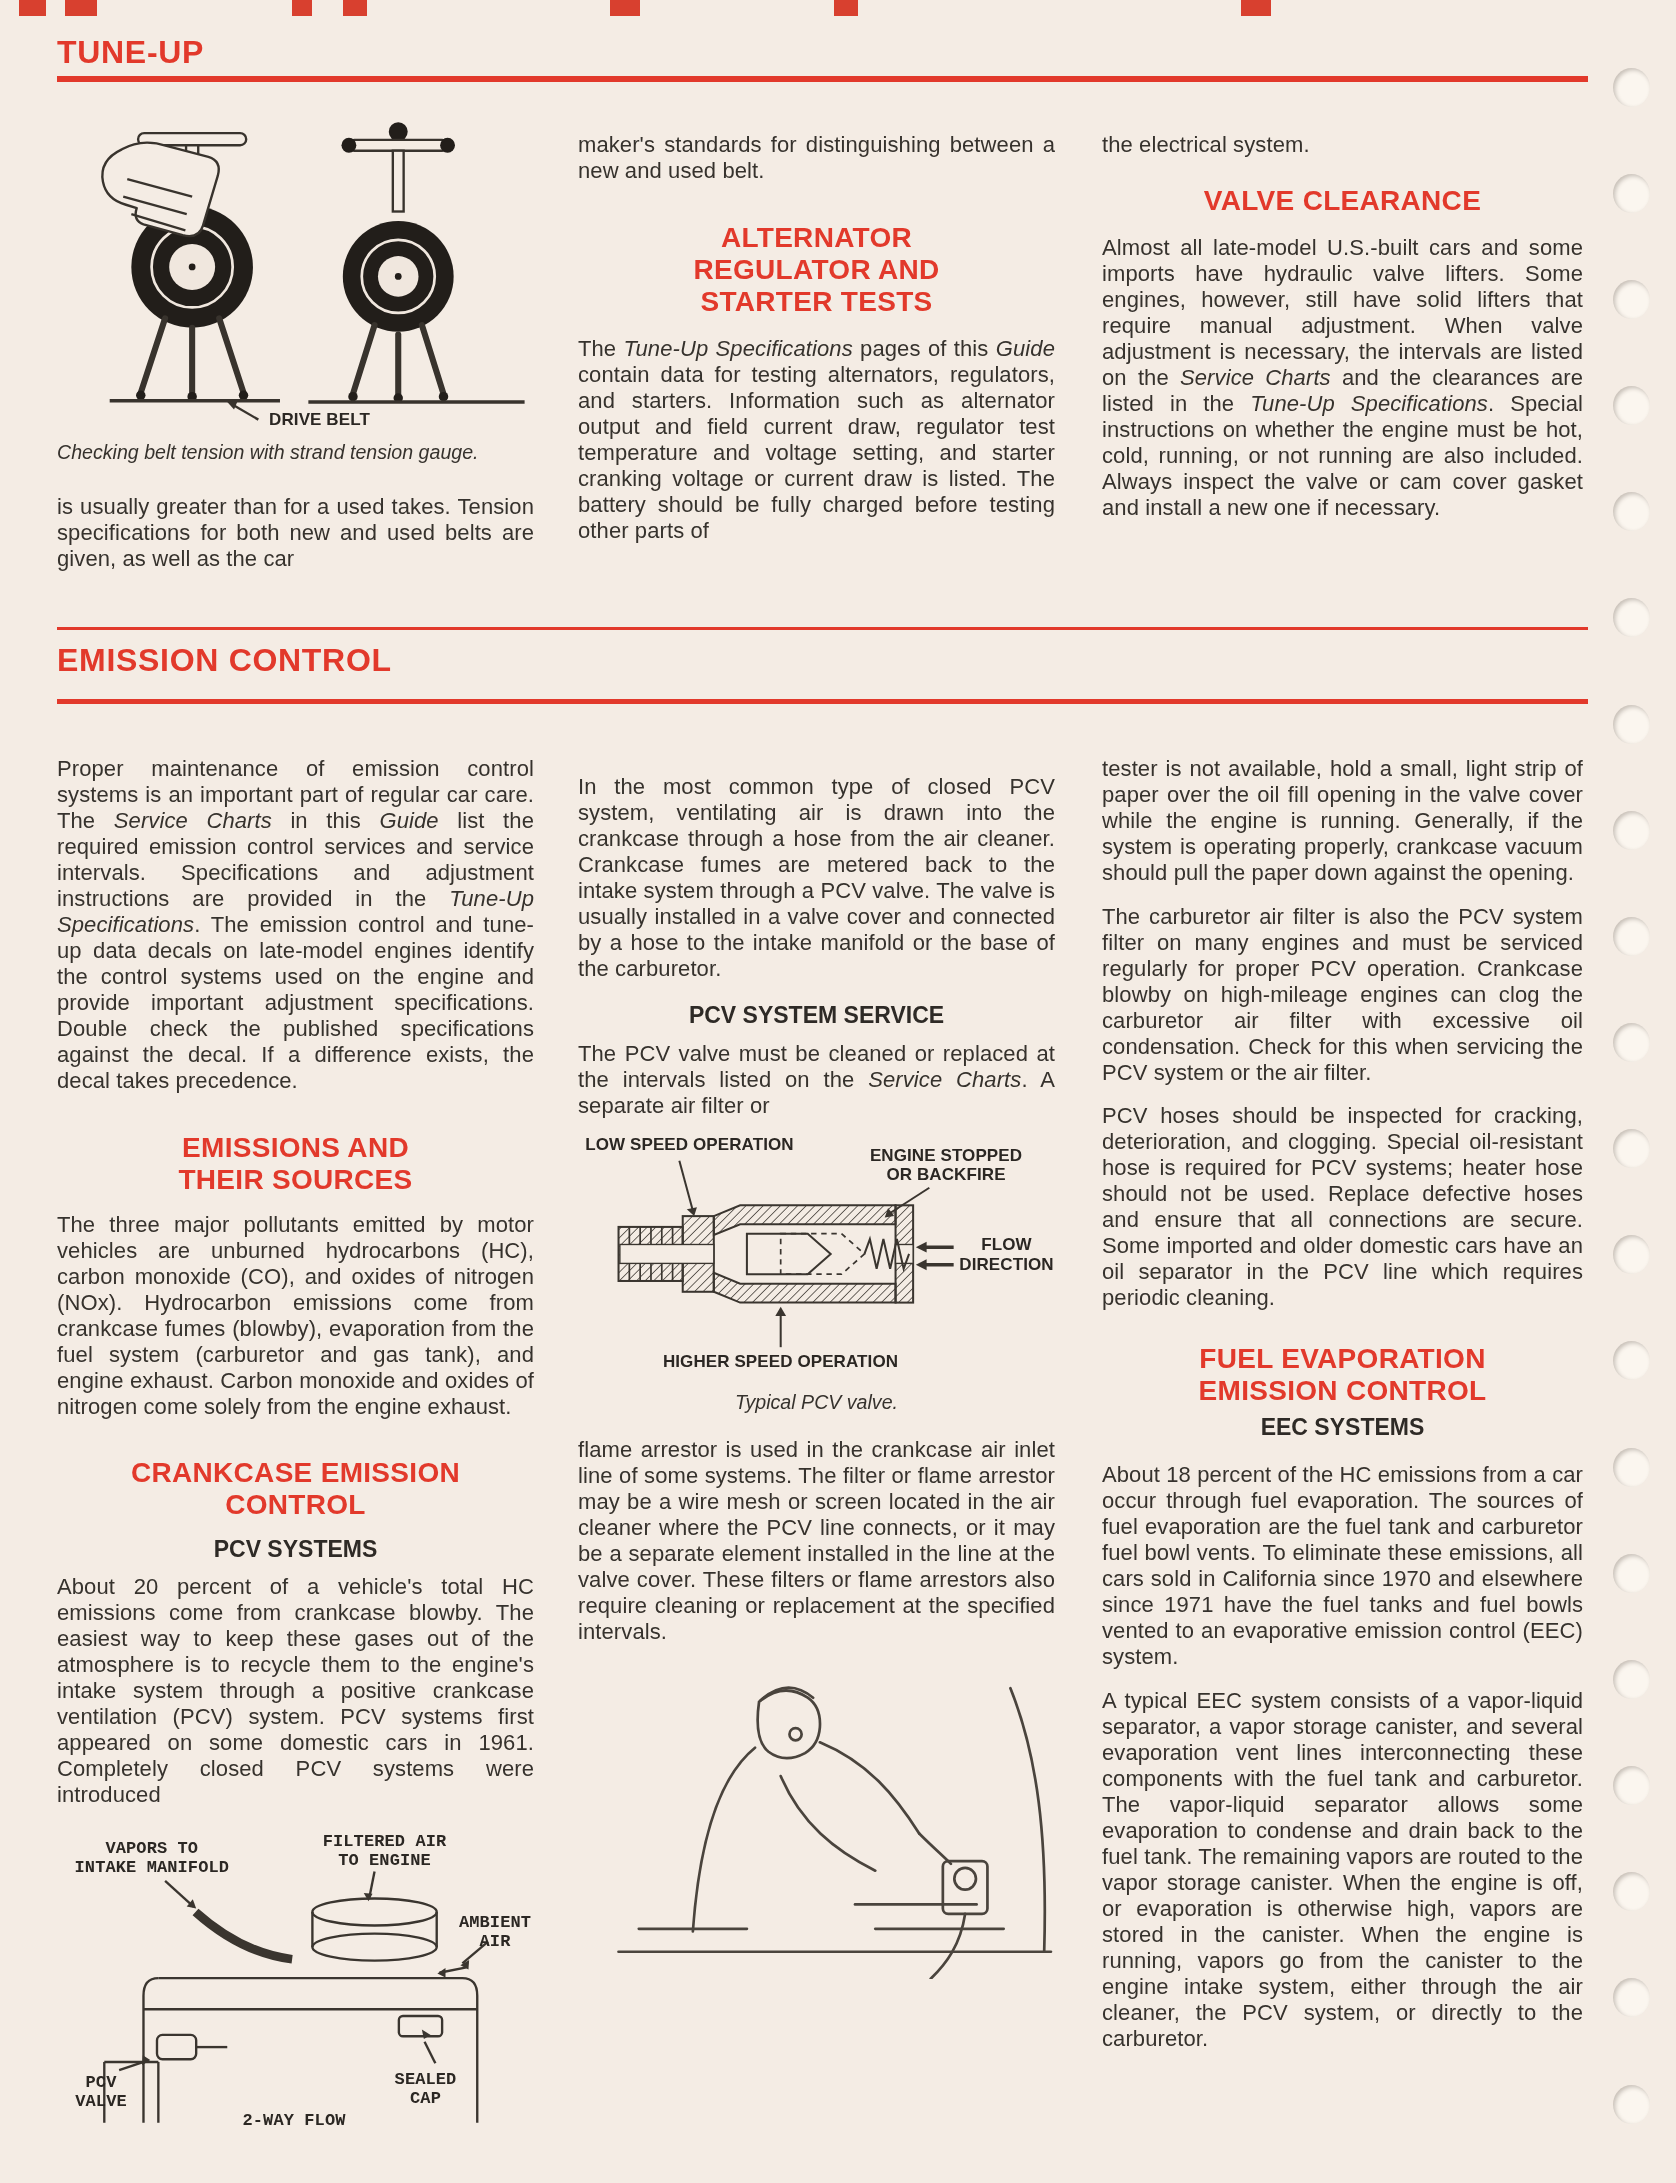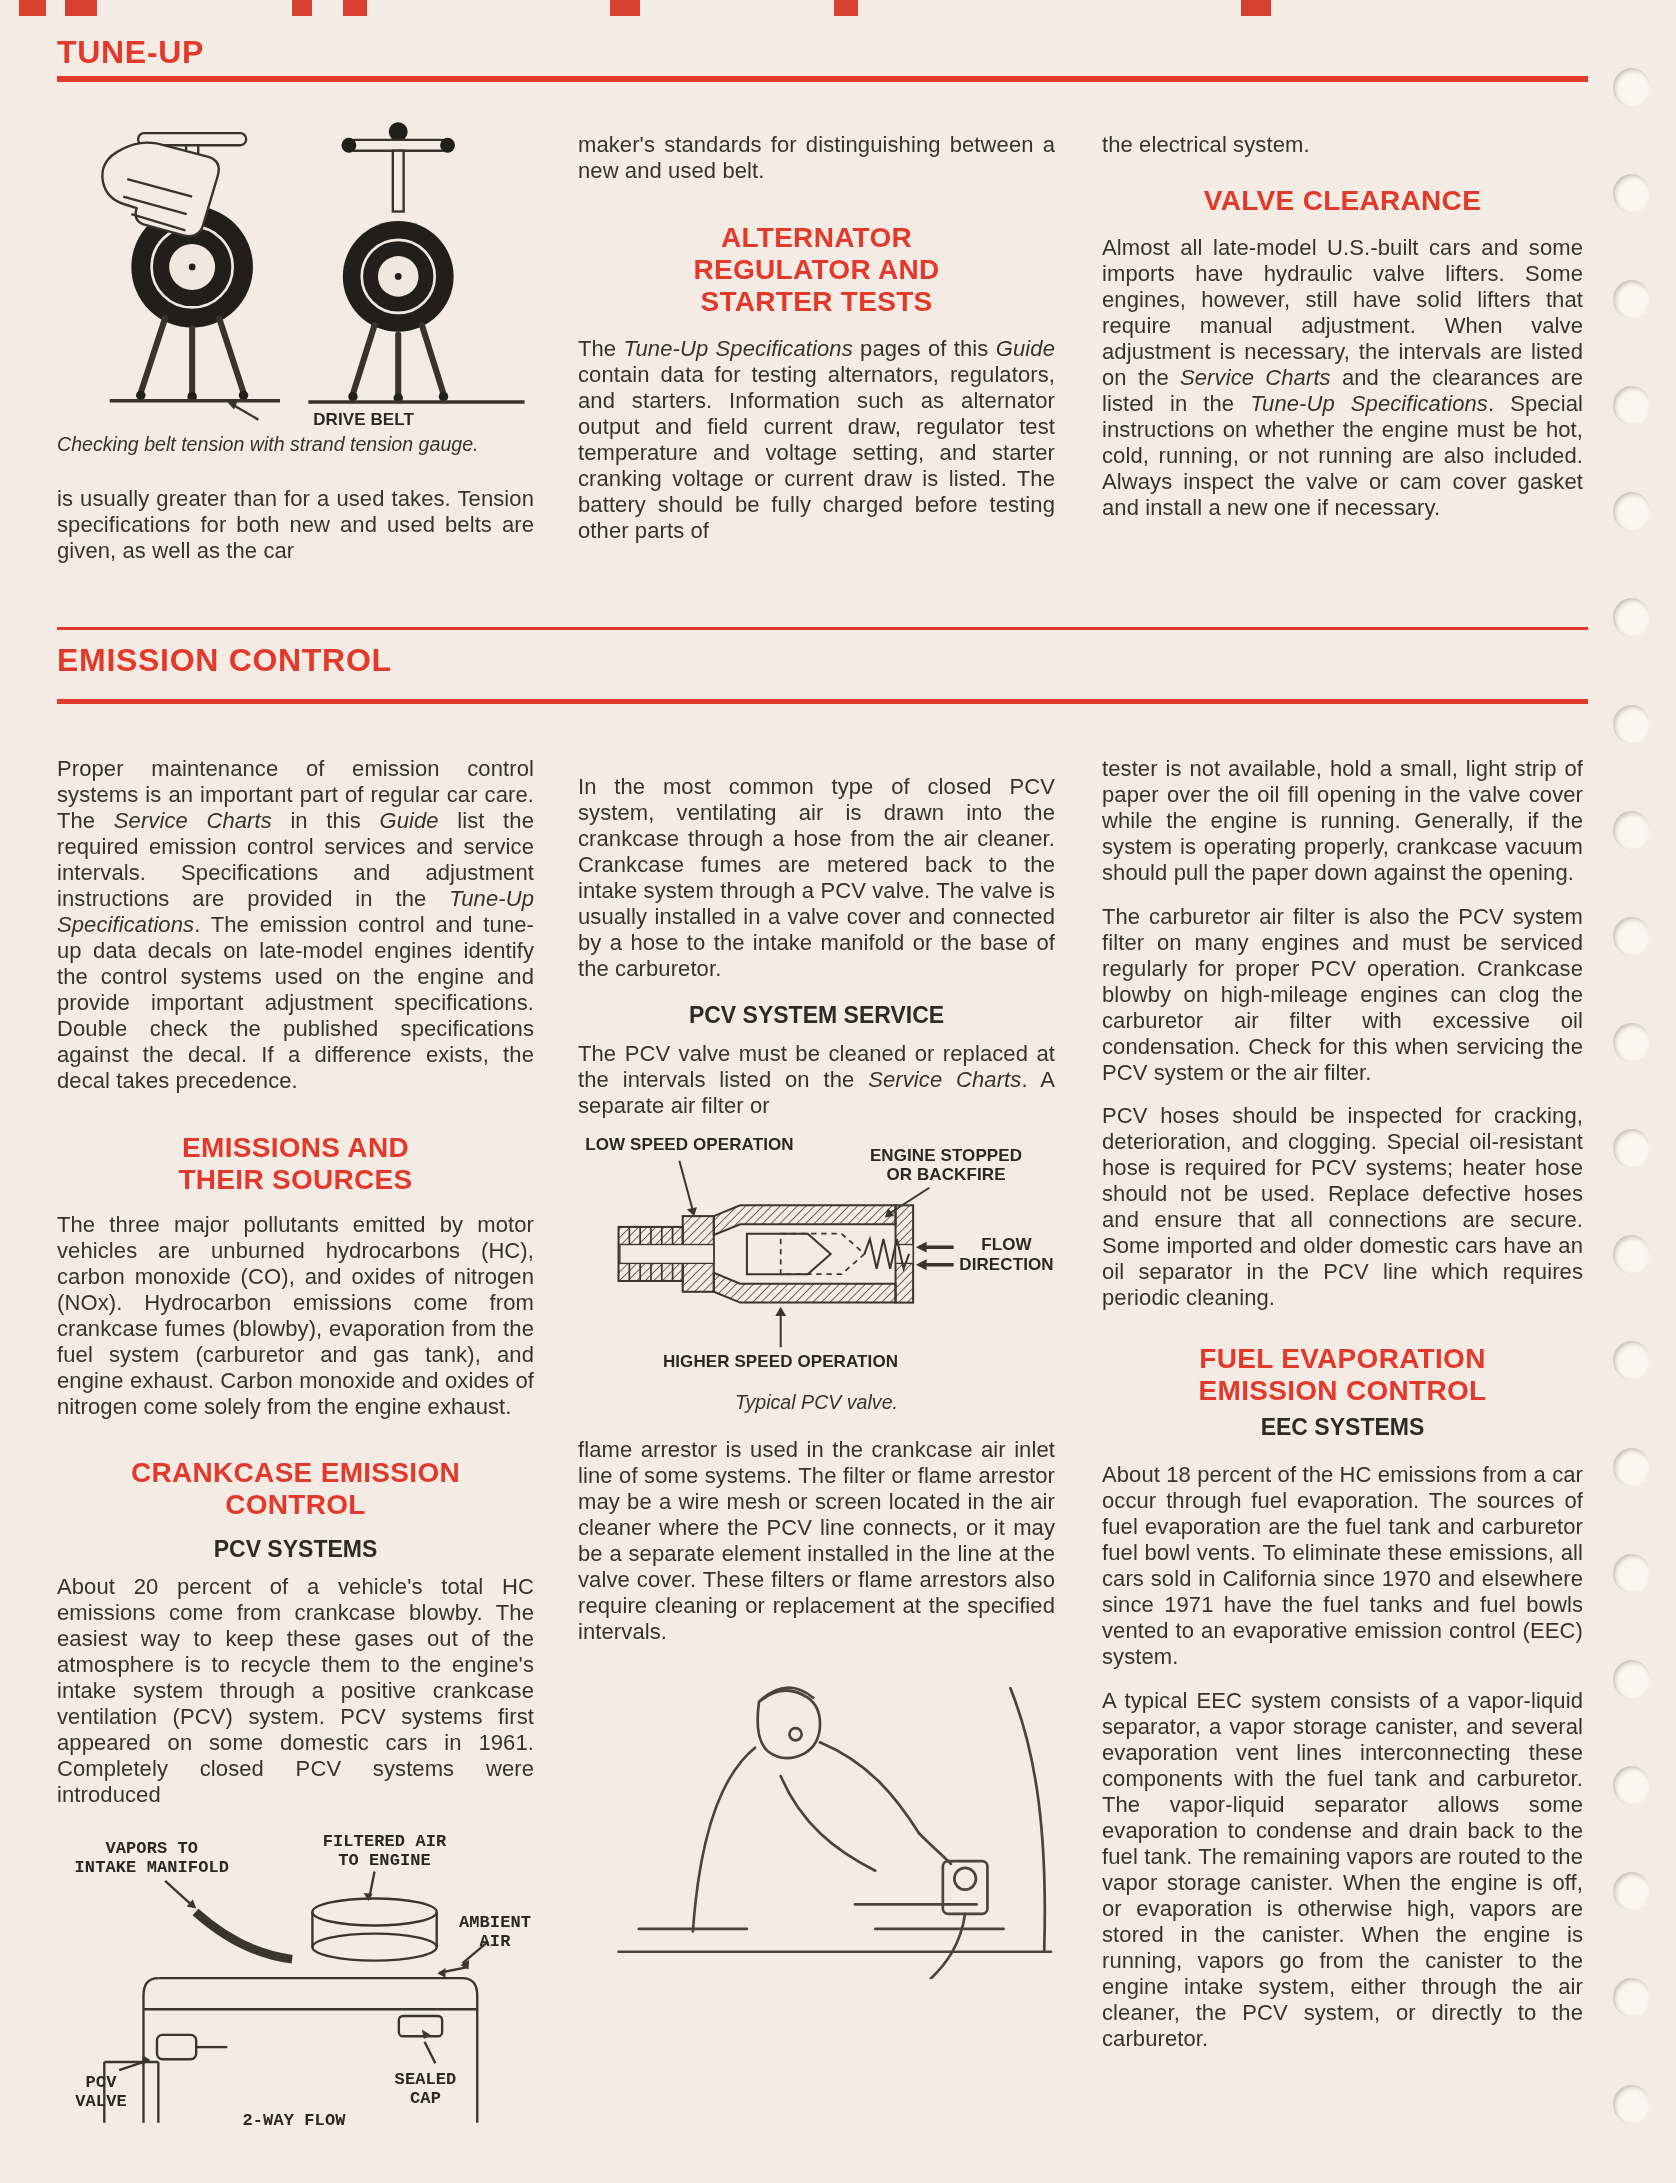--- a/index.html
+++ b/index.html
@@ -131,23 +131,23 @@
         <g fill="#221e1a">
           <circle cx="438" cy="418" r="7"></circle>
             <circle cx="572" cy="418" r="7"></circle>
             <circle cx="505" cy="420" r="7"></circle>
         </g>
         <line x1="372" y1="426" x2="692" y2="426" stroke="#38332d" stroke-width="5"></line>
 
         <path d="M298 452 L262 431" stroke="#38332d" stroke-width="3.5"></path>
         <path d="M252 426 l16 -3 -6 14 z" fill="#38332d"></path>
       </svg>
-      <div class="dlabel" style="left:208px;top:296px;width:149px;text-align:right">DRIVE BELT</div>
-    </div>
-    <p class="cap" style="margin-top:1px">Checking belt tension with strand tension gauge.</p>
+      <div class="dlabel" style="left:188px;top:296px;width:149px;text-align:center">DRIVE BELT</div>
+    </div>
+    <p class="cap" style="margin-top:9px">Checking belt tension with strand tension gauge.</p>
     <p class="b" style="margin-top:30px">is usually greater than for a used takes. Tension specifications for both new and used belts are given, as well as the car</p>
   </div>
 
   <div class="col" style="left:578px;top:132px;width:477px">
     <p class="b">maker's standards for distinguishing between a new and used belt.</p>
     <h2 class="red-head" style="margin-top:38px">ALTERNATOR
 REGULATOR AND
 STARTER TESTS</h2>
     <p class="b" style="margin-top:17.6px"><span>The </span><em>Tune-Up Specifications</em><span> pages of this </span><em>Guide</em><span> contain data for testing alternators, regulators, and starters. Information such as alternator output and field current draw, regulator test temperature and voltage setting, and starter cranking voltage or current draw is listed. The battery should be fully charged before testing other parts of</span></p>
   </div>

